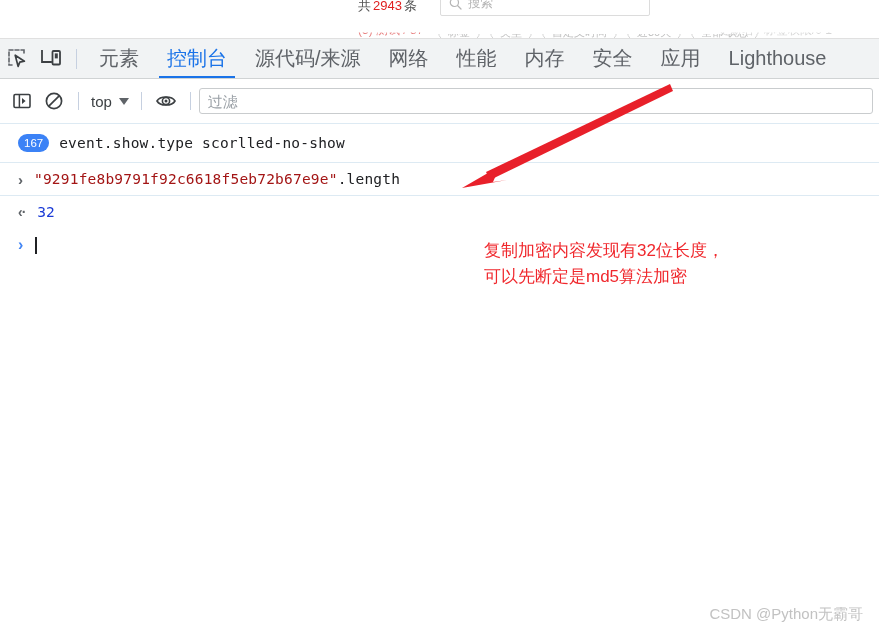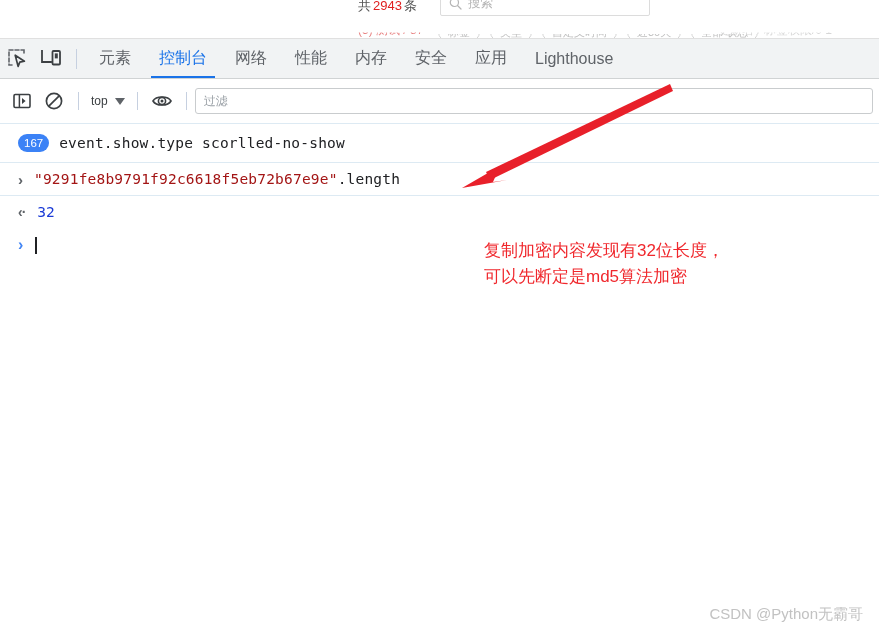--- a/index.html
+++ b/index.html
@@ -117,21 +117,21 @@
     width: 1px; height: 20px;
     background: #c6d0e0;
     margin: 0 8px;
     flex: 0 0 auto;
   }
   .tab {
     height: 40px;
     padding: 0 14px;
     display: flex;
     align-items: center;
-    font-size: 16px;
+    font-size: 20px;
     color: #5f6368;
     white-space: nowrap;
     flex: 0 0 auto;
     position: relative;
     box-sizing: border-box;
   }
   .tab.active {
     color: #1a73e8;
   }
   .tab.active::after {
@@ -164,39 +164,39 @@
   .ct-sep {
     width: 1px; height: 18px;
     background: #c6d0e0;
     margin: 0 8px;
     flex: 0 0 auto;
   }
   .ctx-select {
     display: flex;
     align-items: center;
     gap: 7px;
-    font-size: 12px;
+    font-size: 15px;
     color: #3c4043;
     padding: 0 4px;
     flex: 0 0 auto;
   }
   .caret {
     width: 0; height: 0;
     border-left: 5px solid transparent;
     border-right: 5px solid transparent;
     border-top: 7px solid #5f6368;
   }
   #filter-input {
     flex: 1 1 auto;
     height: 26px;
     margin-right: 6px;
     border: 1px solid #c9ccce;
     border-radius: 3px;
     background: #fff;
-    font-size: 12px;
+    font-size: 15px;
     color: #3c4043;
     padding: 0 8px;
     box-sizing: border-box;
     font-family: "Liberation Sans", sans-serif;
     outline: none;
   }
   #filter-input::placeholder { color: #9aa0a6; }
 
   
   #console-body {
@@ -353,20 +353,23 @@
 
   <div class="tb-sep"></div>
 
   <div class="tab">
       <span>元素</span>
     </div>
   <div class="tab active">
       <span>控制台</span>
     </div>
   <div class="tab">
+      <span>源代码/来源</span>
+    </div>
+  <div class="tab">
       <span>网络</span>
     </div>
   <div class="tab">
       <span>性能</span>
     </div>
   <div class="tab">
       <span>内存</span>
     </div>
   <div class="tab">
       <span>安全</span>

